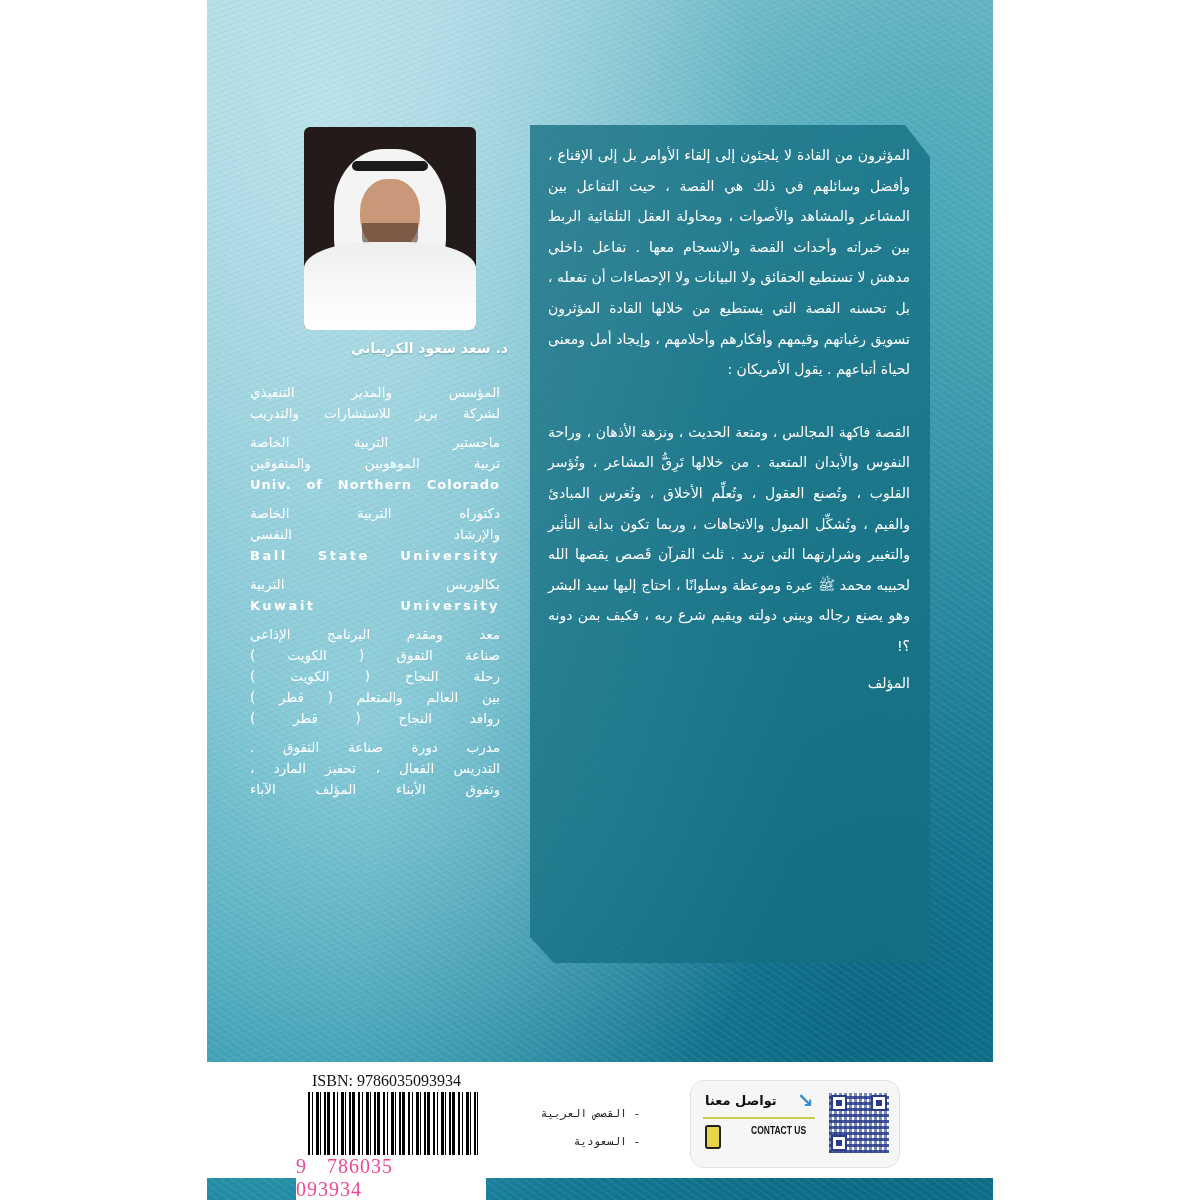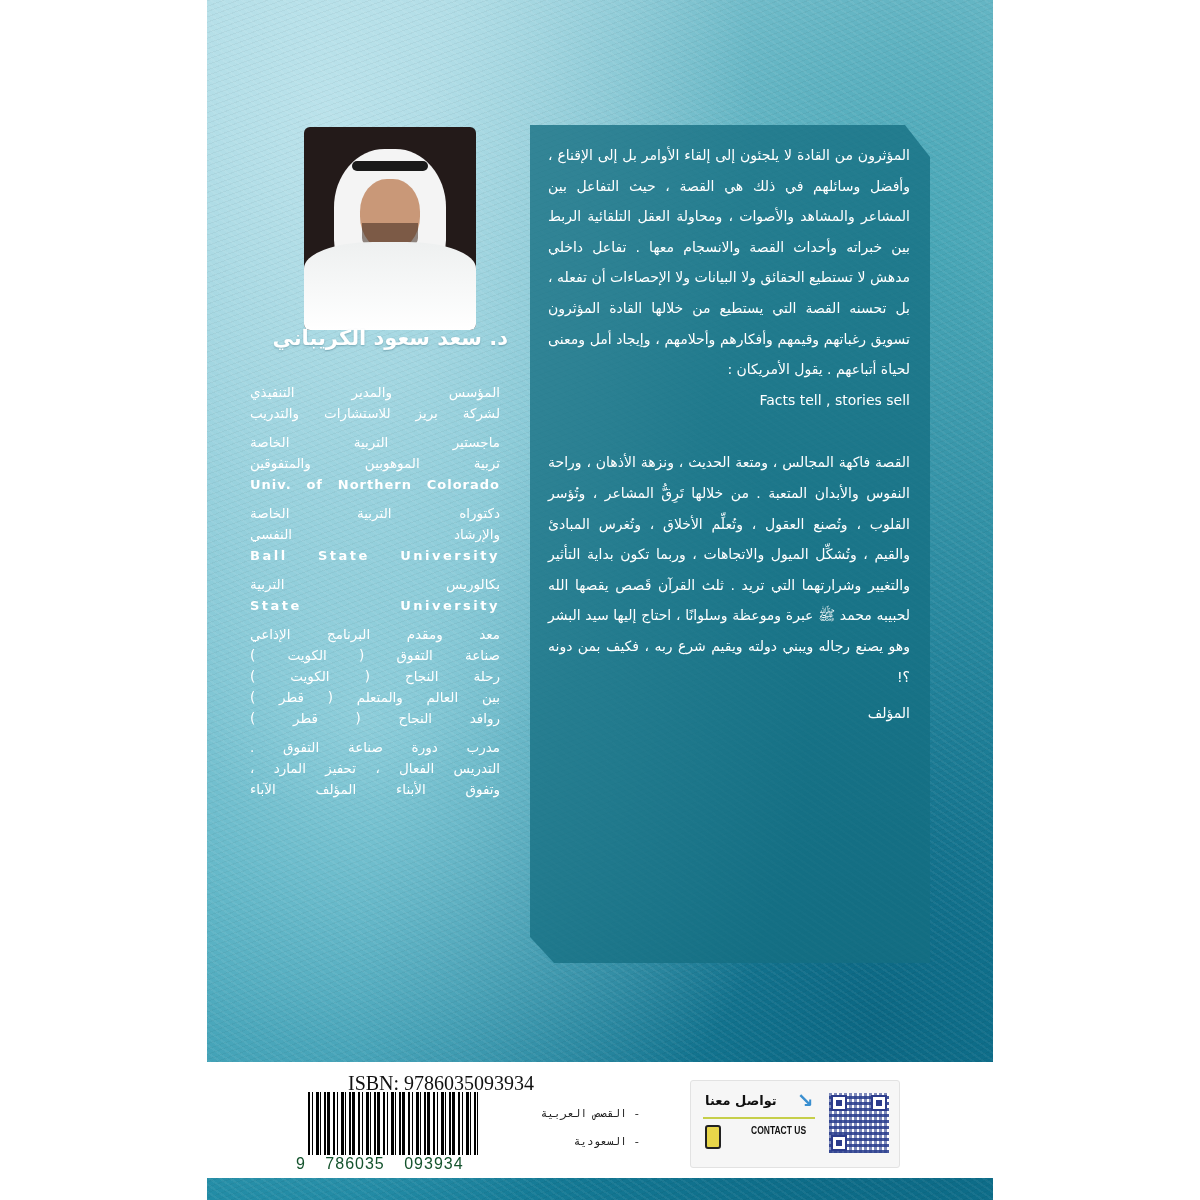--- a/index.html
+++ b/index.html
@@ -26,22 +26,22 @@
       position: absolute; left: 304px; top: 127px; width: 172px; height: 203px;
       border-radius: 6px; overflow: hidden; background: #231a19; z-index: 2;
     }
     .photo .robe { position: absolute; left: 0; right: 0; bottom: 0; height: 88px; background: linear-gradient(180deg,#eef0f0,#ffffff); border-radius: 40% 40% 0 0 / 30% 30% 0 0; }
     .photo .ghutra { position: absolute; left: 30px; top: 22px; width: 112px; height: 130px; background: #f4f4f4; border-radius: 45% 45% 30% 30%; }
     .photo .agal { position: absolute; left: 48px; top: 34px; width: 76px; height: 10px; background: #1a1a1a; border-radius: 6px; }
     .photo .face { position: absolute; left: 56px; top: 52px; width: 60px; height: 72px; background: #c99878; border-radius: 45% 45% 48% 48%; }
     .photo .beard { position: absolute; left: 58px; top: 96px; width: 56px; height: 30px; background: rgba(60,40,30,0.55); border-radius: 0 0 50% 50%; }
 
     .author-name {
-      position: absolute; left: 250px; top: 326px; width: 258px; text-align: right;
-      color: #ffffff; font-size: 21px; font-weight: bold; direction: rtl; z-index: 2;
+      position: absolute; left: 250px; top: 340px; width: 258px; text-align: right;
+      color: #ffffff; font-size: 14px; font-weight: bold; direction: rtl; z-index: 2;
       text-shadow: 0 1px 2px rgba(0,60,80,0.3);
     }
     .bio {
       position: absolute; left: 250px; top: 382px; width: 250px; direction: rtl; text-align: right;
       color: #ffffff; font-size: 13.5px; line-height: 21px; z-index: 2;
     }
     .bio .group { margin-bottom: 8px; }
     .bio .line { display: block; white-space: nowrap; text-align: justify; text-align-last: justify; }
     .bio .latin { direction: ltr; font-weight: bold; letter-spacing: 2.5px; font-size: 13px; font-family: "DejaVu Sans", sans-serif; }
     .bio .latin.tight { letter-spacing: 1px; }
@@ -58,40 +58,40 @@
     }
     .panel-text .para { margin: 0; }
     .panel-text .quote { direction: ltr; text-align: right; display: block; }
     .panel-text .gap { height: 32px; }
     .panel-text .sign { margin-top: 6px; }
 
     .white-band {
       position: absolute; left: 207px; top: 1062px; width: 786px; height: 116px; background: #ffffff; z-index: 3;
     }
     .isbn {
-      position: absolute; left: 312px; top: 1072px; font-family: "Liberation Serif", serif; font-size: 20px; color: #111; z-index: 4; margin-left: 36px;
+      position: absolute; left: 312px; top: 1072px; font-family: "Liberation Serif", serif; font-size: 16px; color: #111; z-index: 4;
     }
     .barcode {
       position: absolute; left: 308px; top: 1092px; width: 170px; height: 64px; z-index: 4;
       background: repeating-linear-gradient(90deg,
         #000 0 2px, #fff 2px 4px, #000 4px 5px, #fff 5px 8px, #000 8px 11px, #fff 11px 12px,
         #000 12px 13px, #fff 13px 16px, #000 16px 18px, #fff 18px 19px, #000 19px 22px, #fff 22px 25px);
     }
     .barcode-digits {
-      position: absolute; left: 296px; top: 1155px; width: 190px; font-family: Liberation Sans, sans-serif; font-size: 16px; color: #14532d; z-index: 5;
+      position: absolute; left: 296px; top: 1155px; width: 190px; font-family: Liberation Serif, serif; font-size: 20px; color: #ec4899; z-index: 5;
       background: #fff; letter-spacing: 1px;
     }
     .barcode-digits span { margin-right: 14px; }
     .category-list {
       position: absolute; left: 510px; top: 1100px; width: 130px; direction: rtl; text-align: right; z-index: 4;
       font-size: 11px; color: #222; line-height: 28px; font-family: Liberation Mono, monospace;
     }
     .contact-box {
       position: absolute; left: 690px; top: 1080px; width: 208px; height: 86px; z-index: 4;
-      background: #f6f6f6; border: 1px solid #e2e2e2; border-radius: 3px;
+      background: #f6f6f6; border: 1px solid #e2e2e2; border-radius: 14px;
     }
     .qr {
       position: absolute; right: 10px; top: 12px; width: 60px; height: 60px;
       background:
         repeating-linear-gradient(0deg, rgba(40,60,140,0.85) 0 3px, transparent 3px 6px),
         repeating-linear-gradient(90deg, rgba(40,60,140,0.6) 0 3px, transparent 3px 5px),
         #ffffff;
     }
     .qr .finder { position: absolute; width: 12px; height: 12px; border: 2px solid #2c3c8c; background: #fff; }
     .qr .finder::after { content: ""; position: absolute; left: 3px; top: 3px; width: 6px; height: 6px; background: #2c3c8c; }
@@ -126,40 +126,39 @@
     <span class="line">تربية الموهوبين والمتفوقين</span>
     <span class="line latin tight">Univ. of Northern Colorado</span>
   </div>
   <div class="group">
     <span class="line">دكتوراه التربية الخاصة</span>
     <span class="line">والإرشاد النفسي</span>
     <span class="line latin">Ball State University</span>
   </div>
   <div class="group">
     <span class="line">بكالوريس التربية</span>
-    <span class="line latin">State University</span>
+    <span class="line latin">Kuwait University</span>
   </div>
   <div class="group">
     <span class="line">معد ومقدم البرنامج الإذاعي</span>
     <span class="line">صناعة التفوق ( الكويت )</span>
     <span class="line">رحلة النجاح ( الكويت )</span>
     <span class="line">بين العالم والمتعلم ( قطر )</span>
     <span class="line">روافد النجاح ( قطر )</span>
   </div>
   <div class="group">
     <span class="line">مدرب دورة صناعة التفوق .</span>
     <span class="line">التدريس الفعال ، تحفيز المارد ،</span>
     <span class="line">وتفوق الأبناء المؤلف الآباء</span>
   </div>
 </div>
 
 <div class="panel"></div>
 <div class="panel-text">
   <p class="para">المؤثرون من القادة لا يلجئون إلى إلقاء الأوامر بل إلى الإقناع ، وأفضل وسائلهم في ذلك هي القصة ، حيث التفاعل بين المشاعر والمشاهد والأصوات ، ومحاولة العقل التلقائية الربط بين خبراته وأحداث القصة والانسجام معها . تفاعل داخلي مدهش لا تستطيع الحقائق ولا البيانات ولا الإحصاءات أن تفعله ، بل تحسنه القصة التي يستطيع من خلالها القادة المؤثرون تسويق رغباتهم وقيمهم وأفكارهم وأحلامهم ، وإيجاد أمل ومعنى لحياة أتباعهم . يقول الأمريكان :</p>
-  <span class="quote">Facts tell , stories sell</span>
   <div class="gap"></div>
   <p class="para">القصة فاكهة المجالس ، ومتعة الحديث ، ونزهة الأذهان ، وراحة النفوس والأبدان المتعبة . من خلالها تَرِقُّ المشاعر ، وتُؤسر القلوب ، وتُصنع العقول ، وتُعلِّم الأخلاق ، وتُغرس المبادئ والقيم ، وتُشكِّل الميول والاتجاهات ، وربما تكون بداية التأثير والتغيير وشرارتهما التي تريد . ثلث القرآن قَصص يقصها الله لحبيبه محمد ﷺ عبرة وموعظة وسلوانًا ، احتاج إليها سيد البشر وهو يصنع رجاله ويبني دولته ويقيم شرع ربه ، فكيف بمن دونه ؟!</p>
   <div class="sign">المؤلف</div>
 </div>
 
 <div class="white-band"></div>
 <div class="isbn">ISBN: 9786035093934</div>
 <div class="barcode"></div>
 <div class="barcode-digits">
   <span>9</span>

